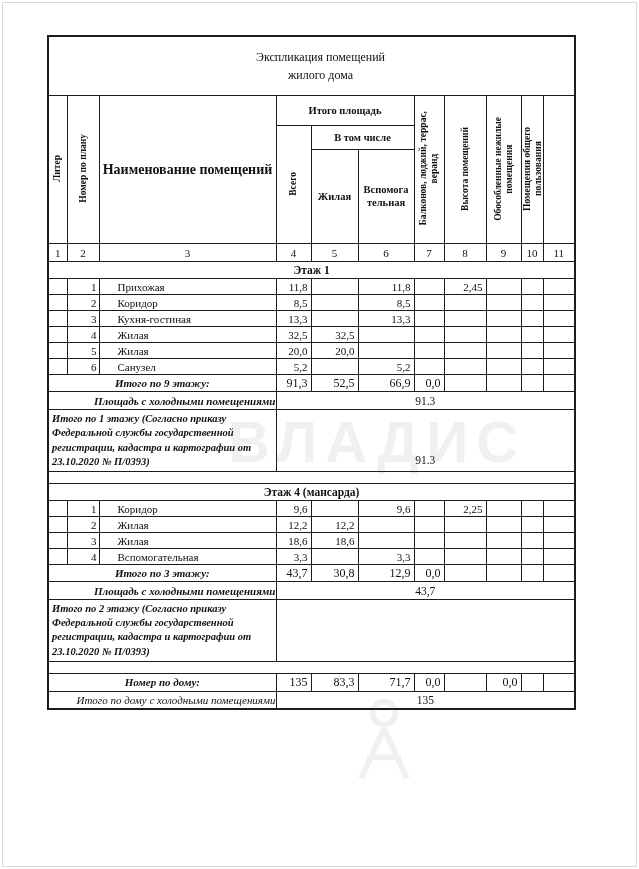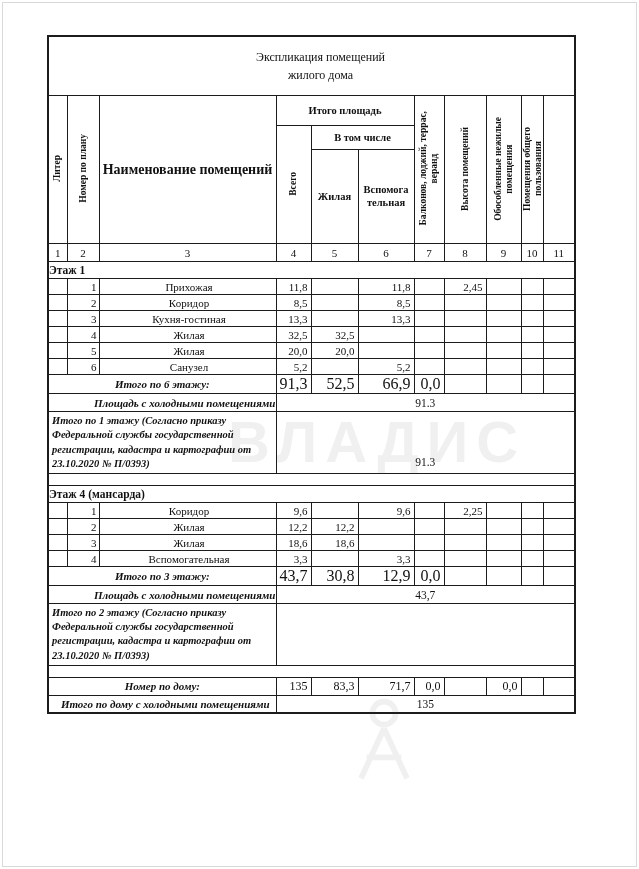--- a/index.html
+++ b/index.html
@@ -24,43 +24,43 @@
   .vert>span{
     writing-mode:vertical-rl;transform:rotate(180deg);
     display:inline-block;white-space:pre-line;line-height:1.15;
   }
   .h-small{font-size:9.5px;}
   .h-mid{font-size:10.5px;}
   .hdr-name{font-size:14px;}
   .wrap2{white-space:pre-line;line-height:1.2;}
 
   .colnums td{height:17px;text-align:center;font-size:11px;}
-  .floor-hdr td{height:16px;font-weight:bold;font-size:11.5px;}
+  .floor-hdr td{height:16px;text-align:center;font-weight:bold;font-size:11.5px;}
 
   .r td{height:15px;font-size:11px;}
   .num{text-align:right;padding-right:2px;}
-  .txt{text-align:center;padding-left:3px;}
+  .txt{text-align:left;padding-left:18px;}
   .val{text-align:right;padding-right:3px;}
 
-  .sub td{height:16px;font-size:16px;}
+  .sub td{height:16px;font-size:12px;}
   .sub .lbl{font-weight:bold;font-style:italic;text-align:center;font-size:11px;}
   .cold td{height:17px;font-size:11px;}
   .cold .lbl{font-weight:bold;font-style:italic;text-align:right;}
   .cold .cv{text-align:center;font-size:11.5px;}
   .order td{font-size:10.5px;}
   .order .lbl{
     font-weight:bold;font-style:italic;text-align:left;
     line-height:1.35;padding:2px 3px;
   }
   .order .cv{text-align:center;vertical-align:bottom;padding-bottom:5px;font-size:11.5px;font-style:normal;}
   .spacer td{height:11px;border-left:2px solid #1c1c1c;border-right:2px solid #1c1c1c;}
   .house td{height:17px;font-size:12px;}
   .house .lbl{font-weight:bold;font-style:italic;text-align:center;font-size:11px;}
   .housecold td{height:16px;font-size:11px;}
-  .housecold .lbl{font-weight:bold;font-style:italic;text-align:center;padding-left:6px;}
+  .housecold .lbl{font-weight:normal;font-style:italic;text-align:right;padding-left:6px;}
   .housecold .cv{text-align:center;font-size:11.5px;}
 
   
   .wm{position:absolute;pointer-events:none;font-family:"Liberation Sans", sans-serif;font-weight:bold;}
   .wm-mid{left:228px;top:408px;font-size:58px;letter-spacing:8px;color:rgba(70,70,70,0.08);}
   .wm-bot{left:345px;top:694px;color:rgba(70,70,70,0.07);display:flex;align-items:center;}
   .wm-bot .wm-txt{font-size:74px;letter-spacing:2px;line-height:1;}
   .wm-bot svg{display:block;margin-right:6px;}
 </style>
 </head>
@@ -205,21 +205,21 @@
     <td class="val"></td>
     <td class="val">5,2</td>
     <td class="val"></td>
     <td class="val"></td>
     <td></td>
         <td></td>
         <td></td>
   </tr>
 
   <tr class="sub">
-    <td class="lbl" colspan="3">Итого по 6 этажу:</td>
+    <td class="lbl" colspan="3">Итого по 9 этажу:</td>
     <td class="val">91,3</td>
     <td class="val">52,5</td>
     <td class="val">66,9</td>
     <td class="val">0,0</td>
     <td></td>
     <td></td>
         <td></td>
         <td></td>
   </tr>
   <tr class="cold">

